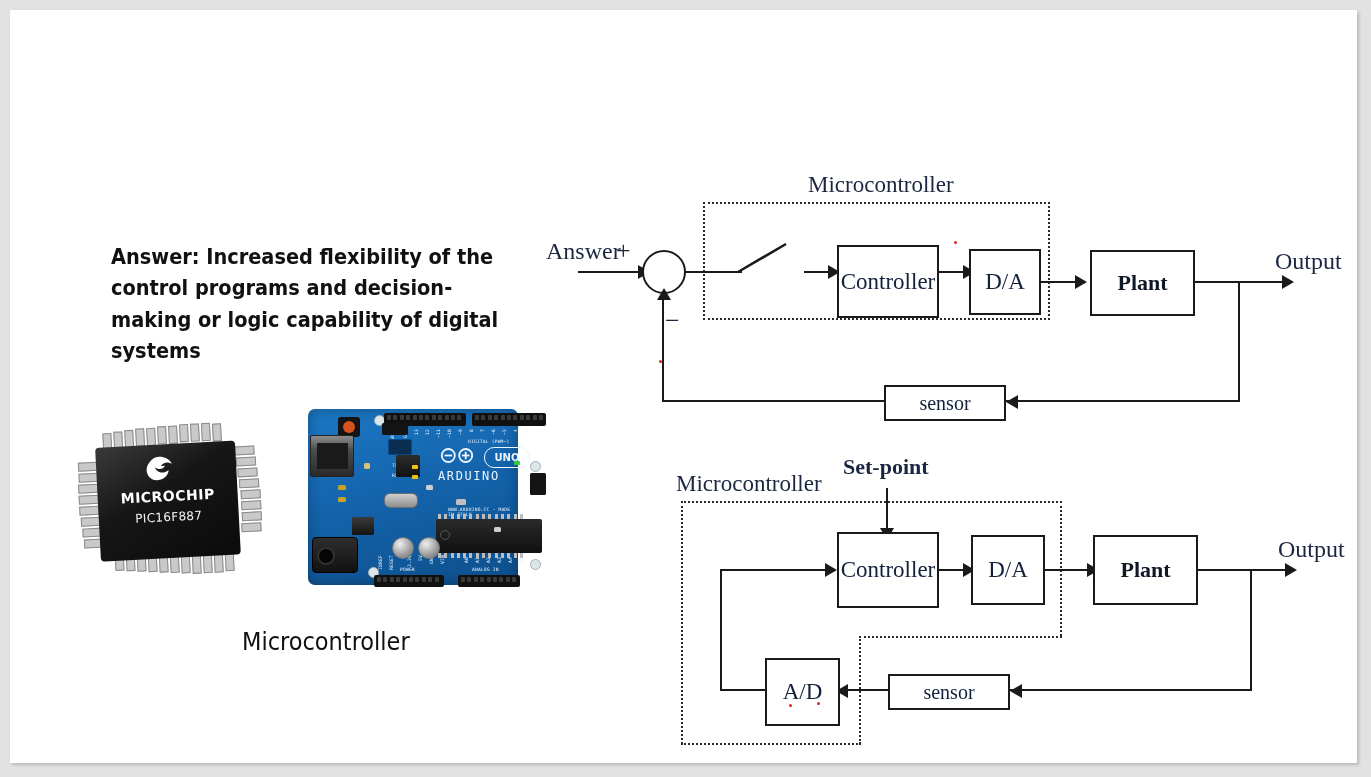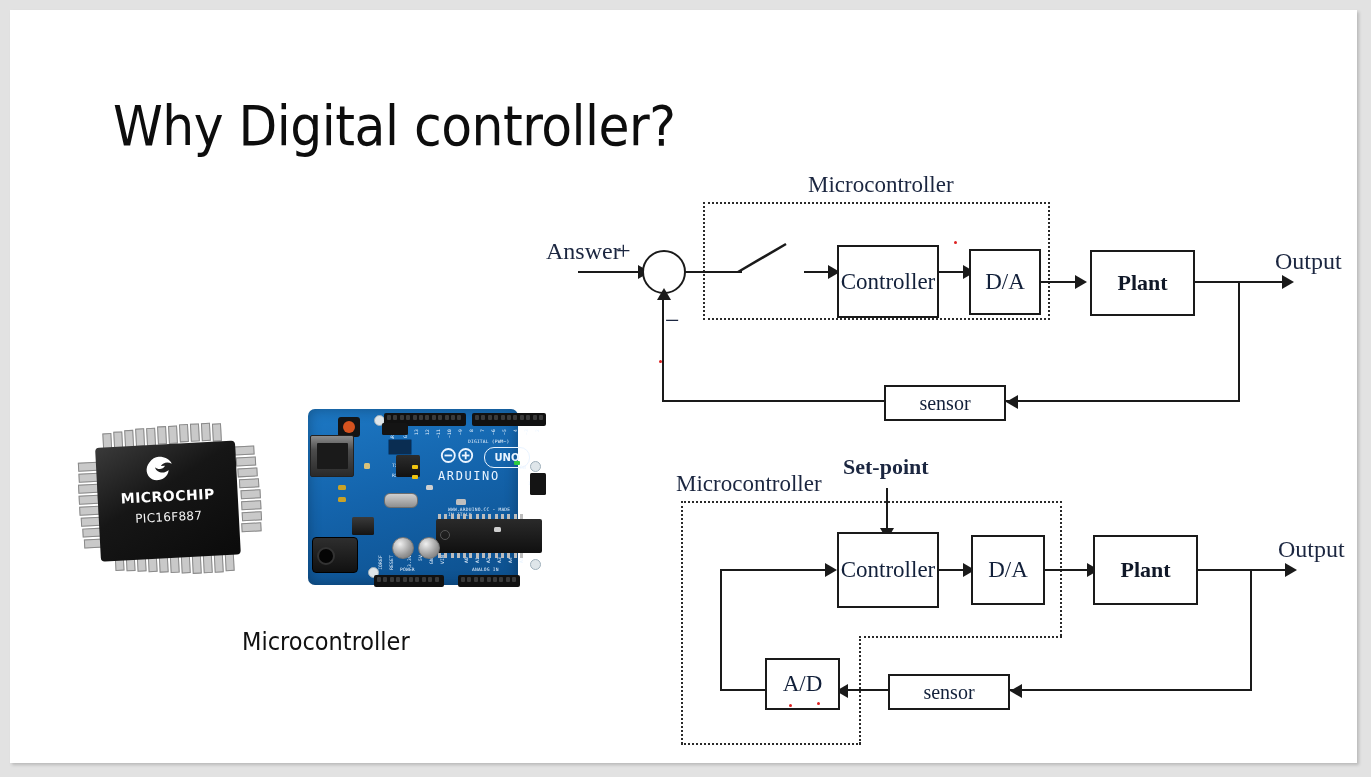--- a/index.html
+++ b/index.html
@@ -136,22 +136,22 @@
   .hole{position:absolute;width:9px;height:9px;border-radius:50%;background:#dfe6ea;border:1px solid #9fb0bb;}
   .led{position:absolute;width:6px;height:4px;border-radius:1px;}
   #reset{position:absolute;left:30px;top:8px;width:22px;height:20px;background:#141414;border-radius:3px;}
   #reset:after{content:"";position:absolute;left:5px;top:4px;width:12px;height:12px;border-radius:50%;background:#d6531f;}
 </style>
 </head>
 <body>
 
 <div id="slide">
 
-  <div id="title">Why Digital controller?</div>
-
+
+  <div id="answer">Answer: Increased flexibility of the control programs and decision-making or logic capability of digital systems</div>
 
   <div id="pic-chip">
 
     <div class="pinrow">
       <div class="pin" style="left:34px;top:8px;width:7px;height:16px;"></div>
       <div class="pin" style="left:45px;top:7px;width:7px;height:16px;"></div>
       <div class="pin" style="left:56px;top:6px;width:7px;height:16px;"></div>
       <div class="pin" style="left:67px;top:5px;width:7px;height:16px;"></div>
       <div class="pin" style="left:78px;top:5px;width:7px;height:16px;"></div>
       <div class="pin" style="left:89px;top:4px;width:7px;height:16px;"></div>
@@ -462,21 +462,21 @@
 
     <div class="ln v" style="left:1240px;top:559px;height:122px;"></div>
     <div class="ln h" style="left:1000px;top:679px;width:242px;"></div>
     <div class="arw l" style="left:1000px;top:674px;"></div>
 
     <div class="box" style="left:878px;top:664px;width:122px;height:36px;font-size:20px;">sensor</div>
 
     <div class="ln h" style="left:838px;top:679px;width:42px;"></div>
     <div class="arw l" style="left:826px;top:674px;"></div>
 
-    <div class="box" style="left:755px;top:648px;width:75px;height:52px;font-size:23px;">A/D</div>
+    <div class="box" style="left:755px;top:648px;width:75px;height:68px;font-size:23px;">A/D</div>
     <div class="reddot" style="left:779px;top:694px;"></div>
     <div class="reddot" style="left:807px;top:692px;"></div>
 
     <div class="ln h" style="left:710px;top:679px;width:47px;"></div>
     <div class="ln v" style="left:710px;top:559px;height:122px;"></div>
     <div class="ln h" style="left:710px;top:559px;width:108px;"></div>
     <div class="arw r" style="left:815px;top:553px;"></div>
   </div>
 
 </div>

